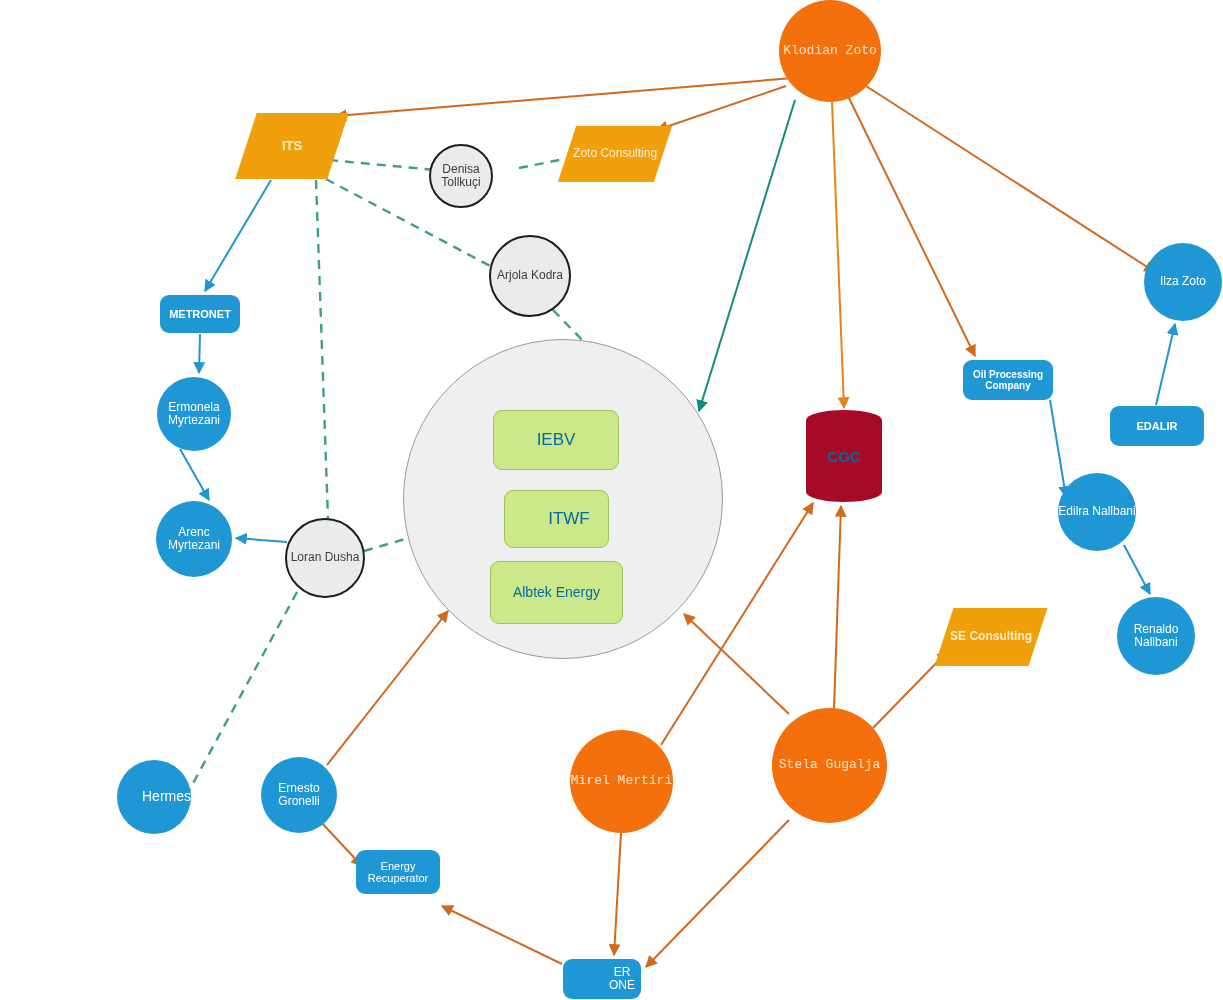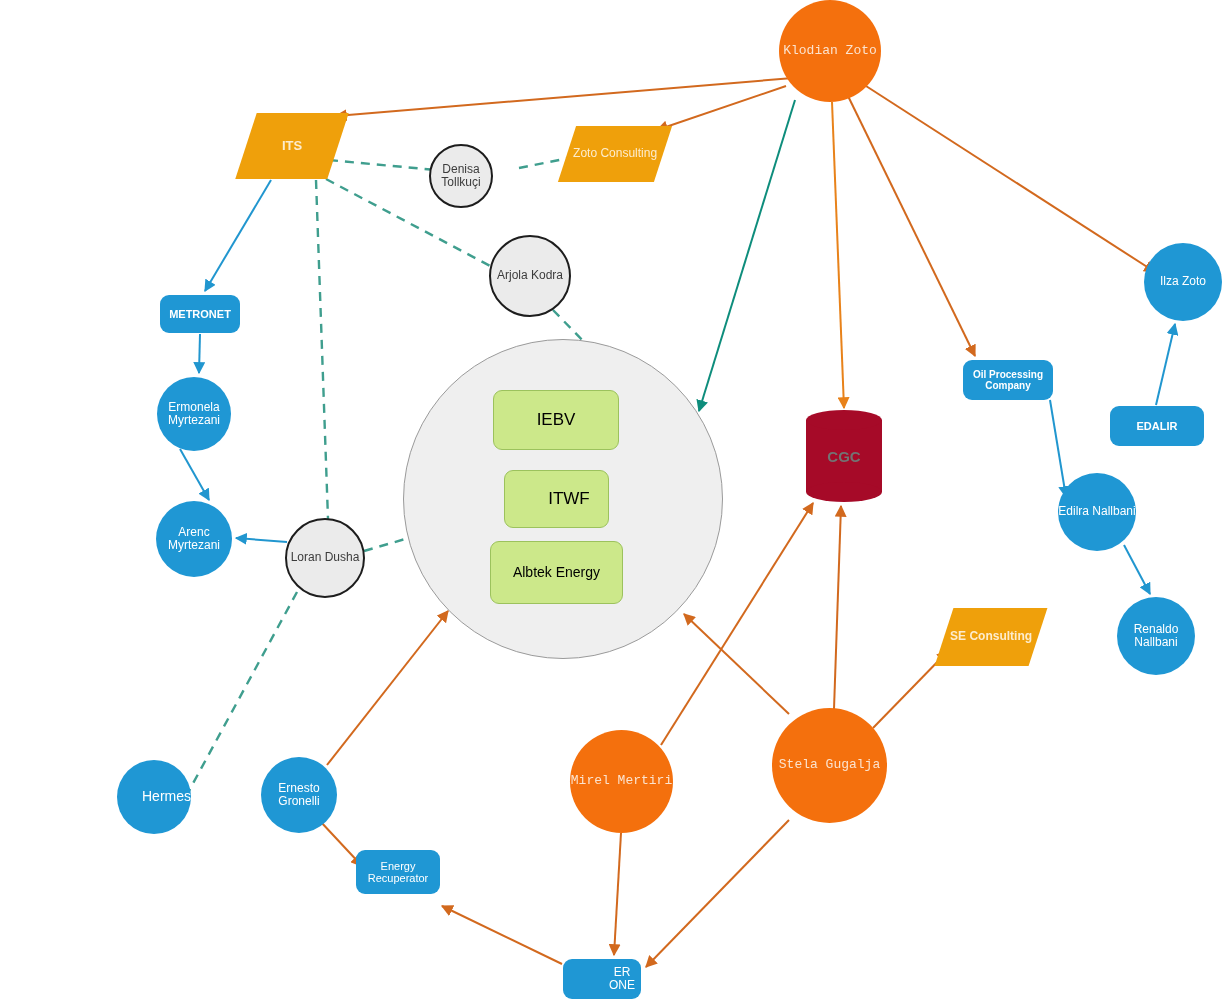--- a/index.html
+++ b/index.html
@@ -5,31 +5,31 @@
   html,body{margin:0;padding:0;background:#ffffff;}
   body{font-family:"Liberation Sans","DejaVu Sans",sans-serif;}
   #stage{position:relative;width:1223px;height:1000px;background:#ffffff;overflow:hidden;}
   #edges{position:absolute;left:0;top:0;width:1223px;height:1000px;}
   .node{position:absolute;box-sizing:border-box;display:flex;align-items:center;justify-content:center;text-align:center;line-height:1.12;}
   .n-circle{border-radius:50%;}
   .n-blue{background:#1f97d4;color:#ffffff;}
   .n-orange{background:#f4700d;color:#fbe3cf;font-family:Liberation Mono, monospace;}
   .n-amber{background:#efa00b;color:#fdeccd;}
   .n-grey{background:#ebebeb;color:#3c3c3c;border:2px solid #1d1d1d;}
-  .n-green{background:#cce88a;color:#000000;border:1px solid #9cc25d;border-radius:9px;}
+  .n-green{background:#cce88a;color:#0369a1;border:1px solid #9cc25d;border-radius:9px;margin-top:20px;}
   .n-rrect{border-radius:9px;}
   .bold{font-weight:bold;}
   .skew{transform:skewX(-18deg);}
   .skew > span{display:block;transform:skewX(18deg);}
   .grp{position:absolute;border-radius:50%;background:#efefef;border:1px solid #9a9a9a;}
   .cyl{position:absolute;}
   .cyl .body{position:absolute;left:0;top:10px;width:100%;height:calc(100% - 20px);background:#a60a28;}
   .cyl .top{position:absolute;left:0;top:0;width:100%;height:20px;border-radius:50%;background:#a60a28;}
   .cyl .bot{position:absolute;left:0;bottom:0;width:100%;height:20px;border-radius:50%;background:#a60a28;}
-  .cyl .lbl{position:absolute;left:0;top:0;width:100%;height:100%;display:flex;align-items:center;justify-content:center;color:#737373;font-weight:bold;font-size:15px;}
+  .cyl .lbl{position:absolute;left:0;top:0;width:100%;height:100%;display:flex;align-items:center;justify-content:center;color:#0369a1;font-weight:bold;font-size:15px;}
 </style>
 </head>
 <body>
 
 <div id="stage">
   <svg id="edges" viewBox="0 0 1223 1000">
       <defs>
         <marker id="ah0" viewBox="0 0 10 10" refX="9" refY="5" markerWidth="6" markerHeight="6" orient="auto-start-reverse">
           <path d="M 0 0 L 10 5 L 0 10 z" fill="#d2691e"></path>
         </marker>

